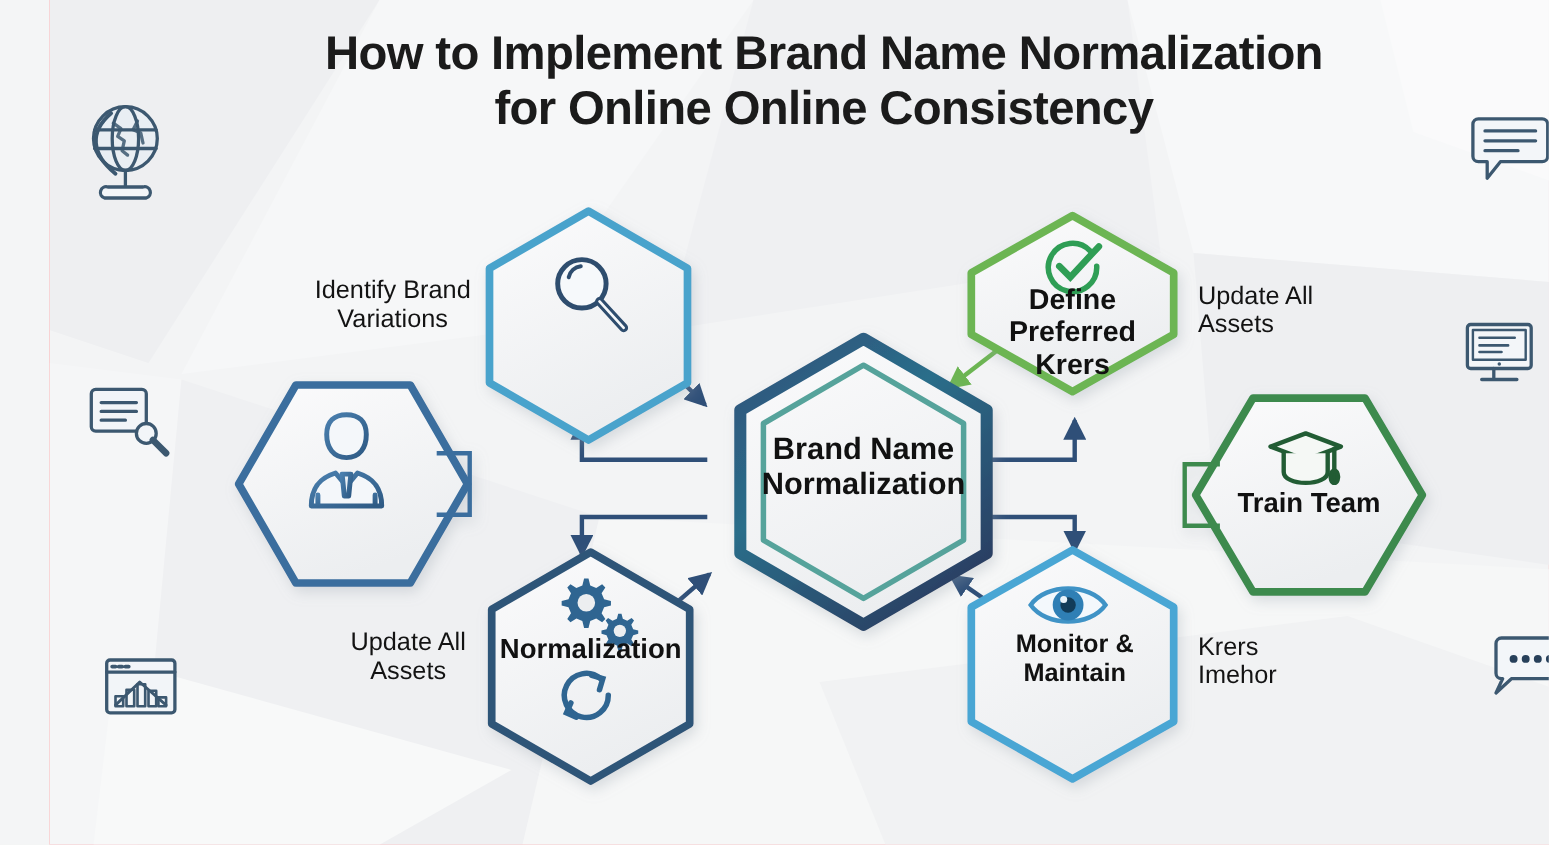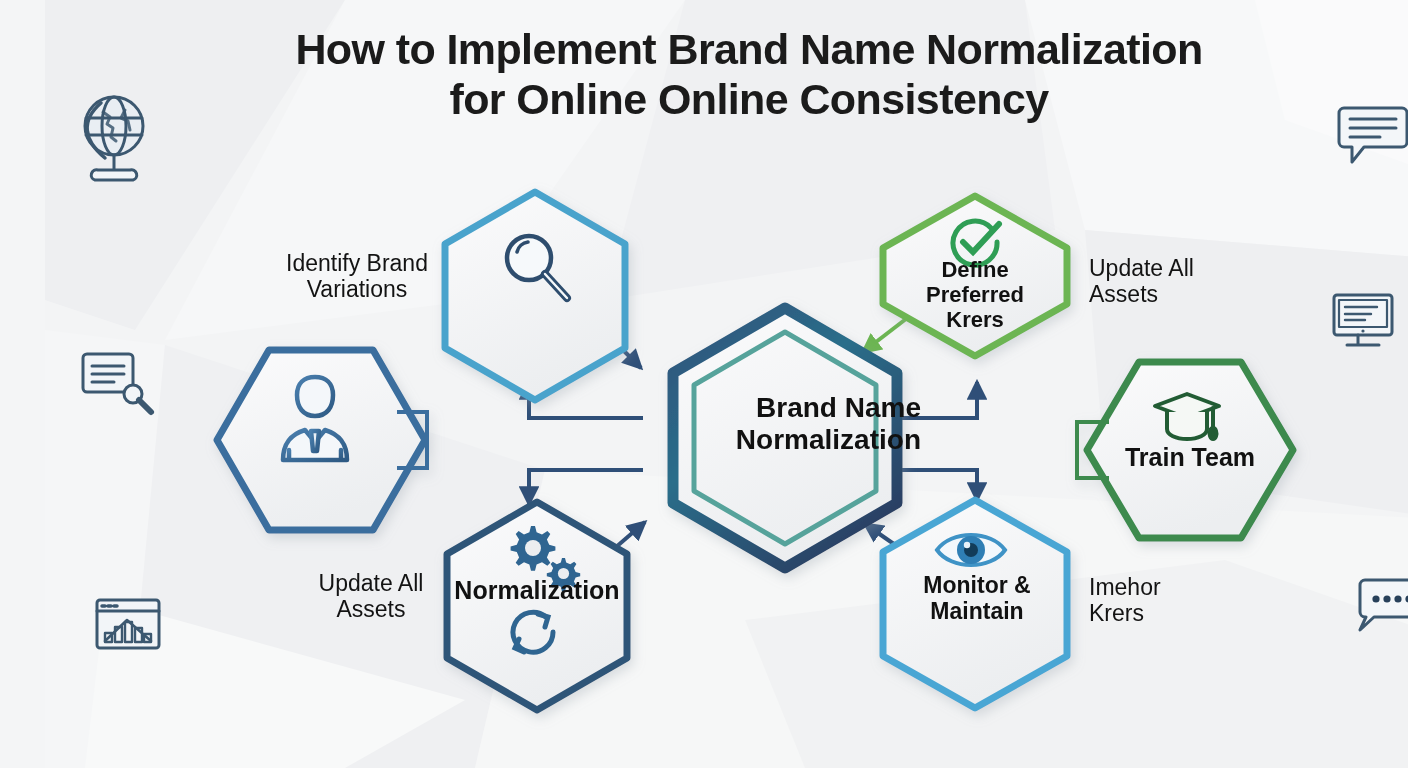--- a/index.html
+++ b/index.html
@@ -32,21 +32,21 @@
   .node-label{
     position:absolute;z-index:14;color:#111;font-weight:bold;
     text-align:center;line-height:1.13;pointer-events:none;
   }
   .out-label{
     position:absolute;z-index:14;color:#131313;font-weight:normal;
     line-height:1.15;
   }
   .ctr-label{
     position:absolute;z-index:14;color:#111;font-weight:bold;
-    text-align:right;line-height:1.14;
+    text-align:center;line-height:1.14;
   }
 </style>
 </head>
 <body>
 
 <div id="stage">
 
   <svg id="bg-facets" viewBox="0 0 1408 768">
     <rect x="0" y="0" width="1408" height="768" fill="#f3f4f5"></rect>
     <polygon points="0,0 300,0 90,330 0,300" fill="#eeeff1"></polygon>
@@ -249,43 +249,43 @@
 
   <div class="out-label" style="left:252px;top:570px;width:148px;text-align:center;font-size:23px;">
     <div>Update All</div>
     <div>Assets</div>
   </div>
 
   <div class="node-label" style="left:392px;top:576px;width:200px;font-size:25px;">
     <div>Normalization</div>
   </div>
 
-  <div class="node-label" style="left:850px;top:258px;width:160px;font-size:22px;">
+  <div class="node-label" style="left:850px;top:258px;width:160px;font-size:26px;">
     <div>Define</div>
     <div>Preferred</div>
     <div>Krers</div>
   </div>
 
   <div class="out-label" style="left:1044px;top:255px;width:170px;font-size:23px;">
     <div>Update All</div>
     <div>Assets</div>
   </div>
 
   <div class="node-label" style="left:1060px;top:443px;width:170px;font-size:25px;">
     <div>Train Team</div>
   </div>
 
   <div class="node-label" style="left:848px;top:572px;width:168px;font-size:23px;">
     <div>Monitor &amp;</div>
     <div>Maintain</div>
   </div>
 
   <div class="out-label" style="left:1044px;top:574px;width:170px;font-size:23px;">
+    <div>Krers</div>
     <div>Imehor</div>
-    <div>Krers</div>
   </div>
 
   <div class="ctr-label" style="left:604px;top:392px;width:272px;font-size:28px;">
     <div>Brand Name</div>
     <div>Normalization</div>
   </div>
 
 </div>
 
 </body></html>

